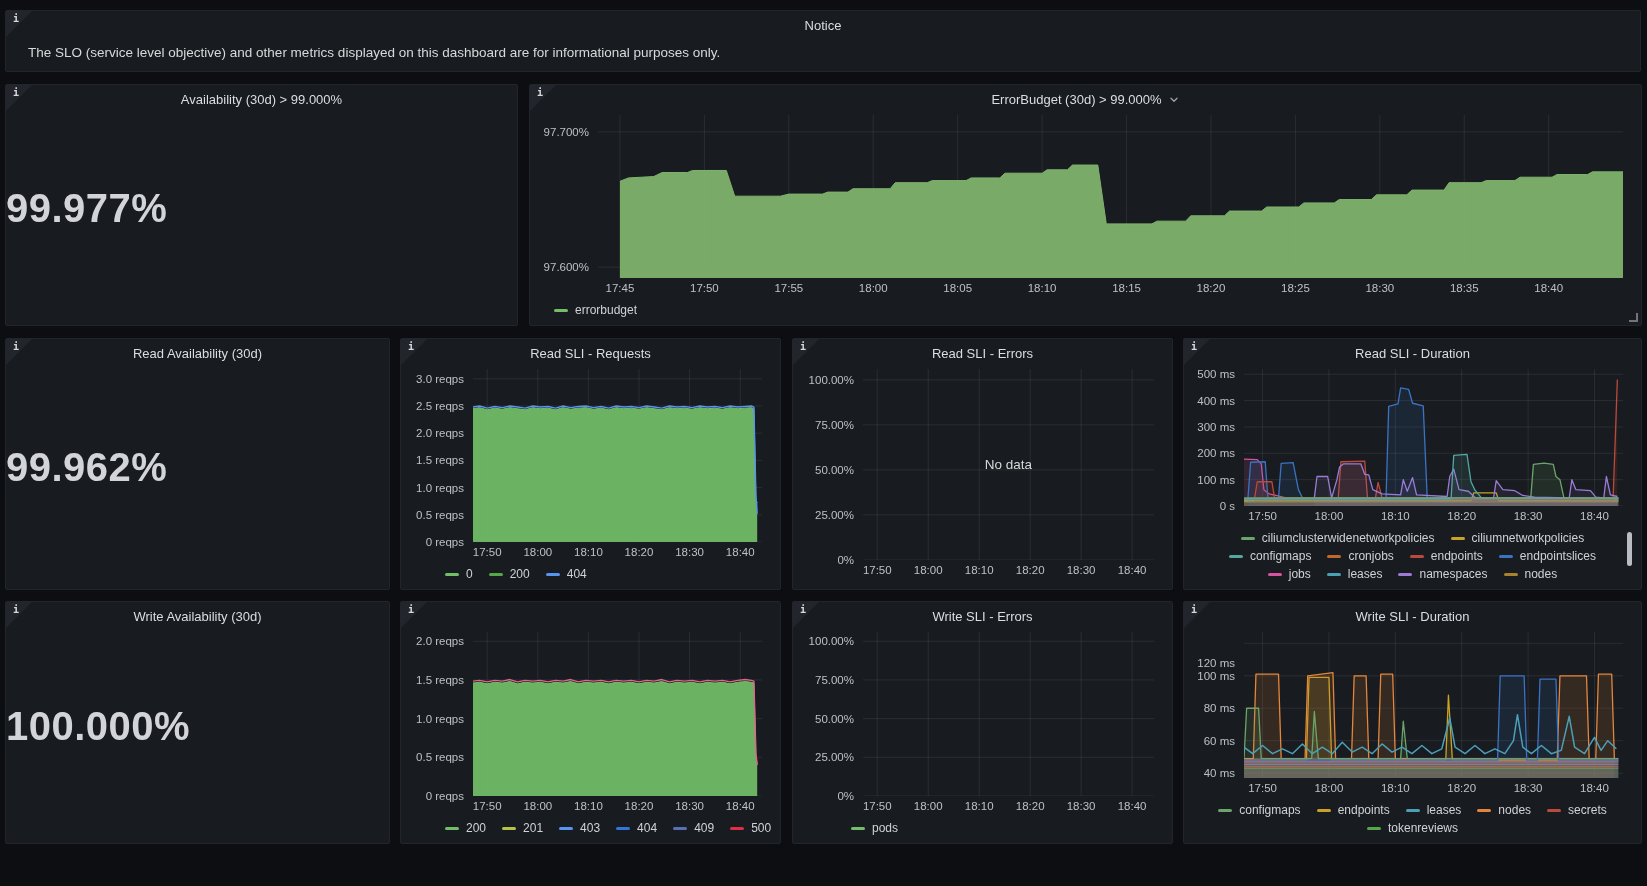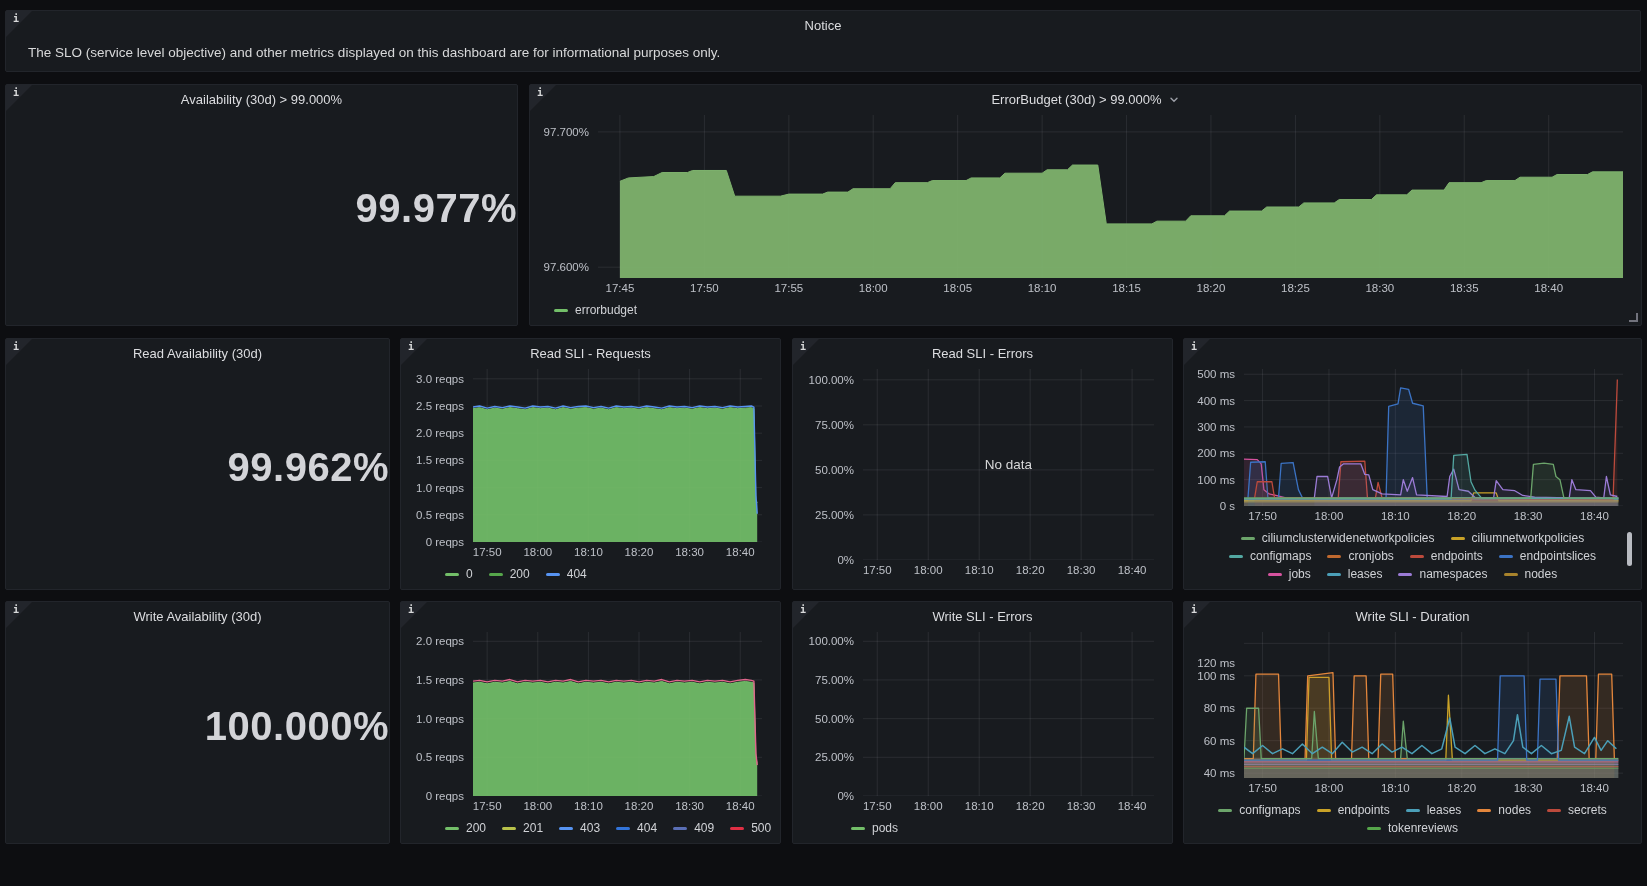--- a/index.html
+++ b/index.html
@@ -7,21 +7,21 @@
     font-family:"Liberation Sans", sans-serif; }
   .panel { position:absolute; background:#181b1f; border:1px solid #22252b; border-radius:2px; }
   .corner { position:absolute; top:0; left:0; width:26px; height:26px;
     background:#22252b; clip-path:polygon(0 0,100% 0,0 100%); z-index:3; cursor:pointer; }
   .corner .ci { position:absolute; top:2px; left:7px; font:700 10px "DejaVu Sans Mono", monospace; color:#d8d9da; }
   .ptitle { height:28px; display:flex; align-items:center; justify-content:center; gap:6px;
     font-size:13px; font-weight:500; color:#dcdde0; cursor:pointer; white-space:nowrap; }
   .chev { margin-top:2px; }
   .notice-body { font-size:13.5px; color:#d8d9da; padding:6px 10px 0 10px;margin-left:12px; }
   .stat .bigval { position:absolute; left:0; right:0; top:50%; transform:translateY(-42%);
-    text-align:right; font-size:40px; font-weight:600; color:#d3d4d8; letter-spacing:0.5px; }
+    text-align:left; font-size:40px; font-weight:600; color:#d3d4d8; letter-spacing:0.5px; }
   
   .chart { position:absolute; left:8px; right:8px; top:30px; bottom:6px; display:flex; flex-direction:column; }
   .crow { flex:1; display:flex; min-height:0; }
   .yaxis { position:relative; flex:0 0 58px; }
   .ytick { position:absolute; right:9px; transform:translateY(-50%);
     font-size:11.5px; color:#bdc0c7; white-space:nowrap; }
   .plot { position:relative; flex:1; margin-right:10px; }
   .plot svg { position:absolute; inset:0; width:100%; height:100%; display:block; }
   .grid { stroke:rgba(204,204,220,0.10); stroke-width:1; vector-effect:non-scaling-stroke; }
   .xrow { flex:0 0 20px; display:flex; }
@@ -244,20 +244,23 @@
         </div>
       </div>
     <div class="legend"></div>
   </div>
 </section>
 
 <section class="panel" style="left:1183px;top:338px;width:459px;height:252px">
   <div class="corner">
       <span class="ci">i</span>
     </div>
+  <h2 class="ptitle">
+      <span>Read SLI - Duration</span>
+    </h2>
   <div class="chart">
     <div class="crow">
         <div class="yaxis" style="flex-basis: 52px;">
           <div class="ytick" style="top: 100%;">0 s</div>
           <div class="ytick" style="top: 80.7692%;">100 ms</div>
           <div class="ytick" style="top: 61.5385%;">200 ms</div>
           <div class="ytick" style="top: 42.3077%;">300 ms</div>
           <div class="ytick" style="top: 23.0769%;">400 ms</div>
           <div class="ytick" style="top: 3.84615%;">500 ms</div>
         </div>

